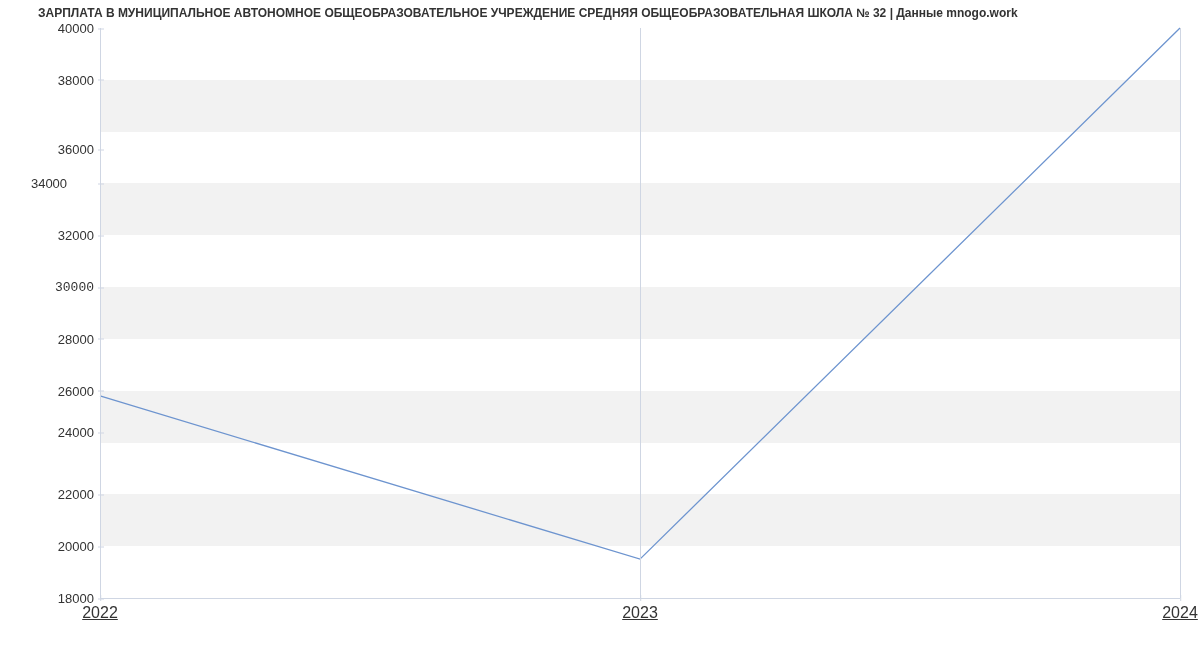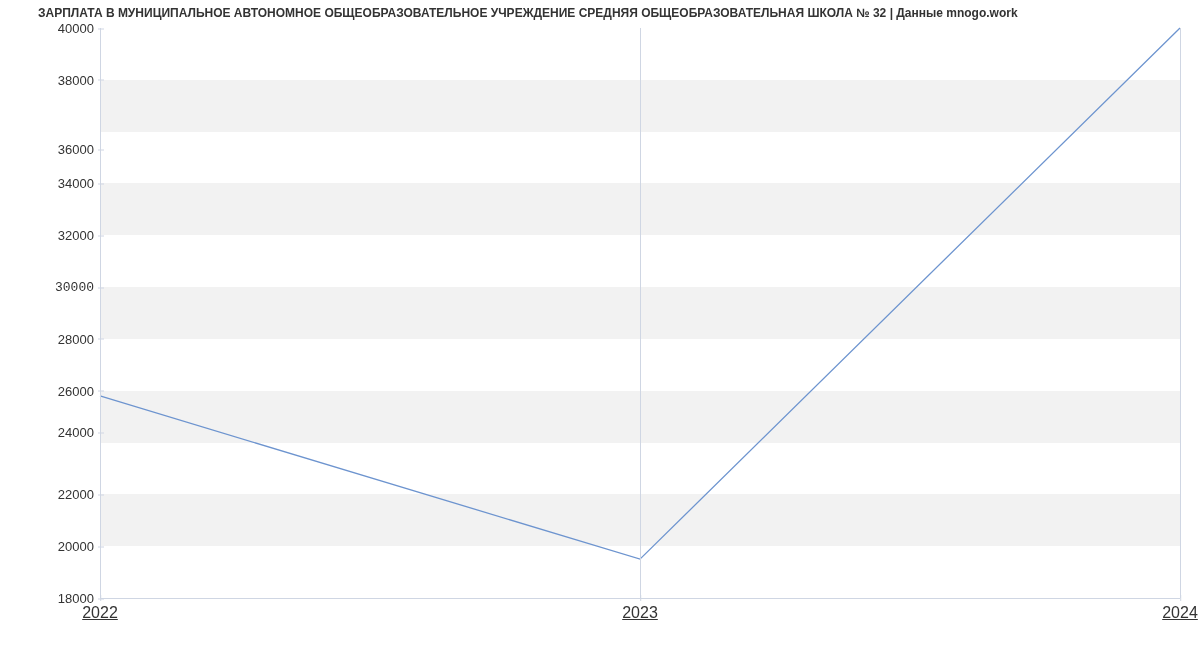--- a/index.html
+++ b/index.html
@@ -108,21 +108,21 @@
 
   <div id="y-ticks">
       <div class="y-tick" style="top: 598px;">18000<span class="mark"></span></div>
       <div class="y-tick" style="top: 546.182px;">20000<span class="mark"></span></div>
       <div class="y-tick" style="top: 494.364px;">22000<span class="mark"></span></div>
       <div class="y-tick" style="top: 432px;">24000<span class="mark"></span></div>
       <div class="y-tick" style="top: 390.727px;">26000<span class="mark"></span></div>
       <div class="y-tick" style="top: 338.909px;">28000<span class="mark"></span></div>
       <div class="y-tick" style="top: 287.091px; font-family: Liberation Mono, monospace;">30000<span class="mark"></span></div>
       <div class="y-tick" style="top: 235.273px;">32000<span class="mark"></span></div>
-      <div class="y-tick" style="top: 183.455px;">34000<span class="mark"></span></div>
+      <div class="y-tick" style="top: 183.455px; text-align: center;">34000<span class="mark"></span></div>
       <div class="y-tick" style="top: 149px;">36000<span class="mark"></span></div>
       <div class="y-tick" style="top: 79.8182px;">38000<span class="mark"></span></div>
       <div class="y-tick" style="top: 28px;">40000<span class="mark"></span></div>
     </div>
   <div id="x-ticks">
       <div class="x-tick" style="left: 100px;">2022<span class="mark"></span></div>
       <div class="x-tick" style="left: 640px;">2023<span class="mark"></span></div>
       <div class="x-tick" style="left: 1180px;">2024<span class="mark"></span></div>
     </div>
 <div class="axis-line" style="left: 100px; top: 28px; width: 1px; height: 570px; background: rgb(207, 214, 227);"></div>

